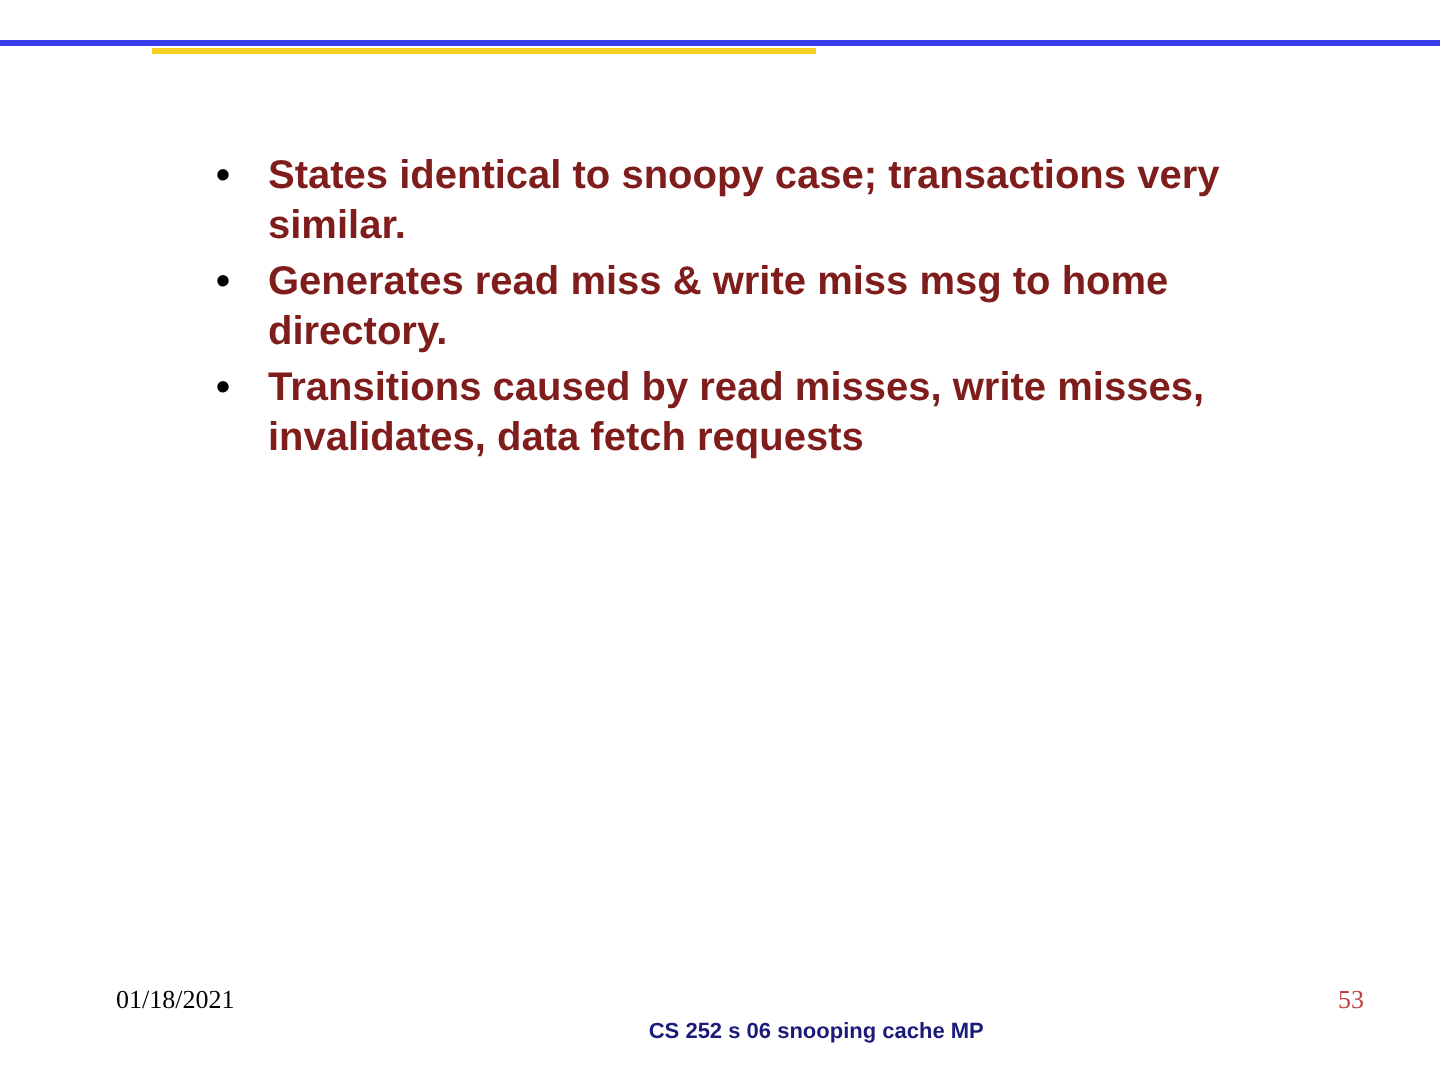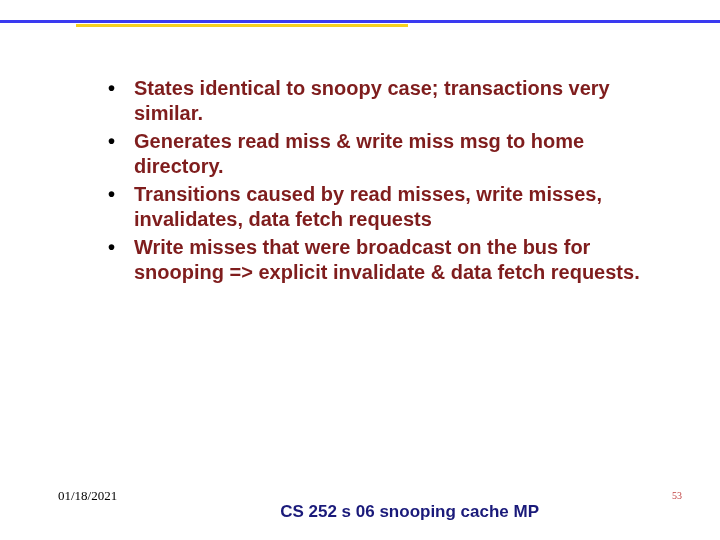--- a/index.html
+++ b/index.html
@@ -86,49 +86,48 @@
       padding: 0 38px 0 58px;
     }
     .footer-date {
       font-size: 13px;
       color: #000;
       font-family: "Times New Roman", serif;
     }
     .footer-center {
       flex: 1;
       text-align: center;
-      font-size: 17px;
+      font-size: 11px;
       font-weight: bold;
       color: #1a1a7a;
       padding-left: 30px;
       margin-top: 33px;
     }
     .footer-page {
-      font-size: 10px;
+      font-size: 13px;
       color: #c04040;
       font-family: "Times New Roman", serif;
     }
   </style>
 </head>
 <body>
 
 <div class="slide">
   <div class="title-block">
     <div class="underline-container">
       <div class="underline-blue"></div>
       <div class="underline-yellow"></div>
     </div>
   </div>
 
   <div class="content">
     <ul class="bullet-list">
       <li class="bullet-item">States identical to snoopy case; transactions very similar.</li>
       <li class="bullet-item">Generates read miss &amp; write miss msg to home directory.</li>
       <li class="bullet-item">Transitions caused by read misses, write misses, invalidates, data fetch requests</li>
-      <li class="bullet-item">Write misses that were broadcast on the bus for snooping =&gt; explicit invalidate &amp; data fetch requests.</li>
     </ul>
   </div>
 
   <div class="footer">
     <span class="footer-date">01/18/2021</span>
     <span class="footer-center">CS 252 s 06 snooping cache MP</span>
     <span class="footer-page">53</span>
   </div>
 </div>
 

